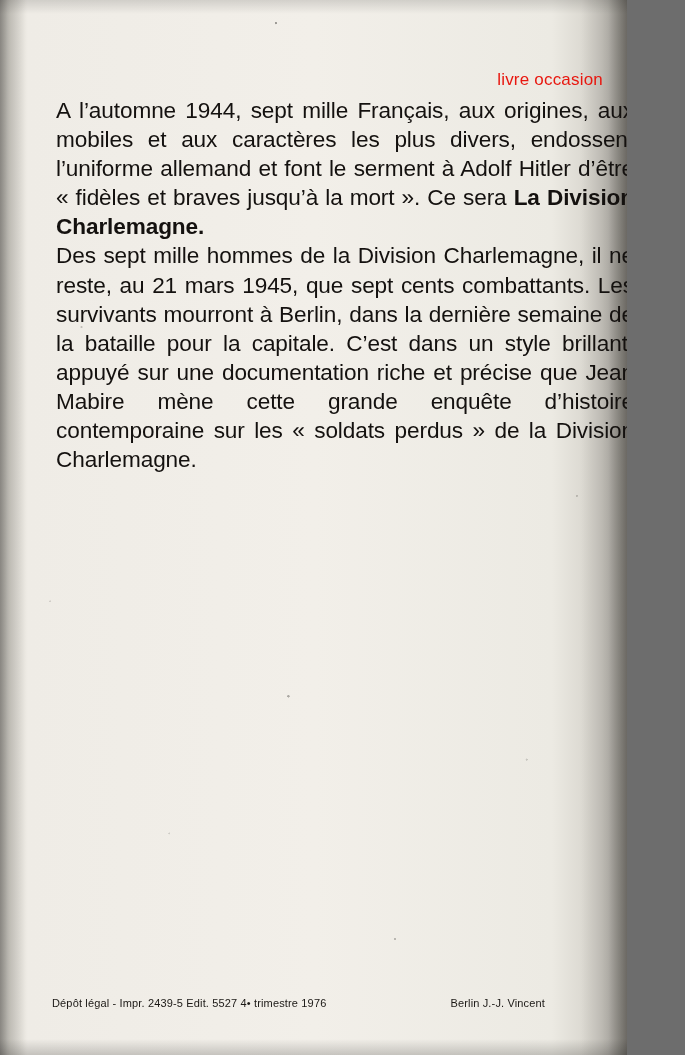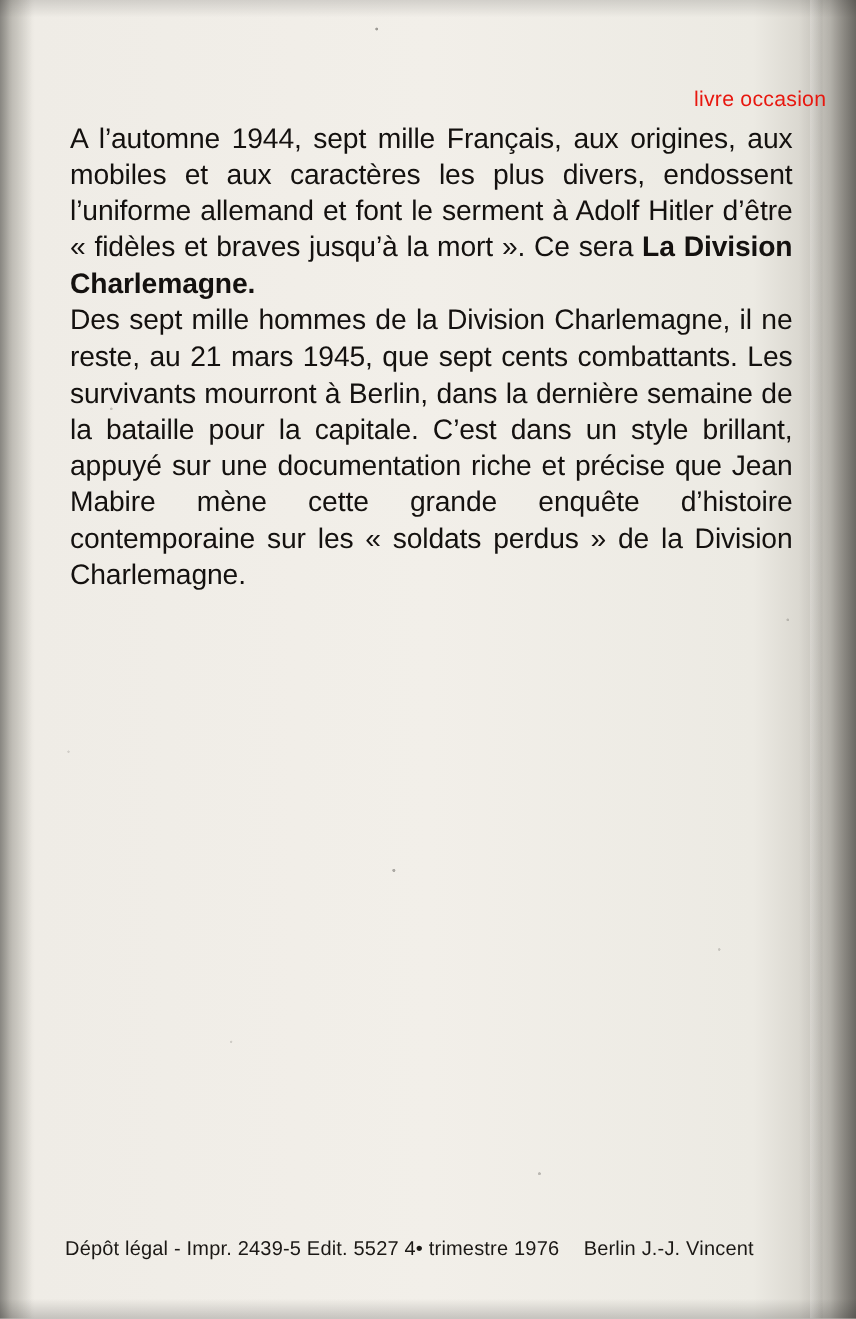--- a/index.html
+++ b/index.html
@@ -10,21 +10,21 @@
   body {
     width: 685px;
     height: 1055px;
     overflow: hidden;
     font-family: "Liberation Sans", sans-serif;
   }
 
   
   .scan {
     position: relative;
-    width: 685px;
+    width: 627px;
     height: 1055px;
     background: #e9e7e2;
     background-image:
       linear-gradient(to right,
         #b8b5ae 0px, #d8d5cd 10px, #efece6 28px,
         #f2efe9 50%, #eceae3 88%, #cfccc4 97%, #9a968e 100%);
     overflow: hidden;
   }
 
   
@@ -108,21 +108,21 @@
   
   .footer {
     position: absolute;
     left: 52px;
     right: 40px;
     bottom: 46px;
     display: flex;
     justify-content: space-between;
     align-items: baseline;
     color: #1b1815;
-    font-size: 16px;
+    font-size: 11px;
     font-family: "Liberation Sans", sans-serif;
   }
   .footer .legal { letter-spacing: .15px; }
   .footer .credit { letter-spacing: .15px; padding-right: 42px; }
 
   
   .crease {
     position: absolute;
     top: 0; bottom: 0;
     left: 648px;

